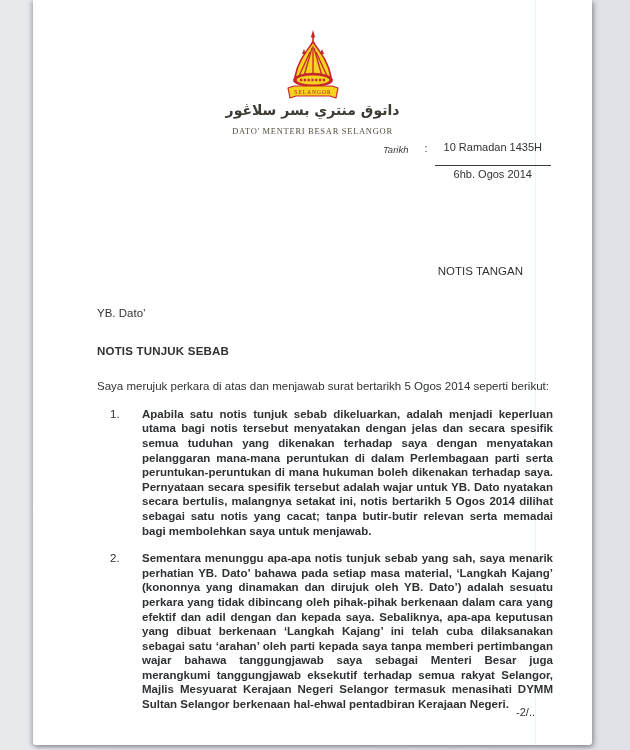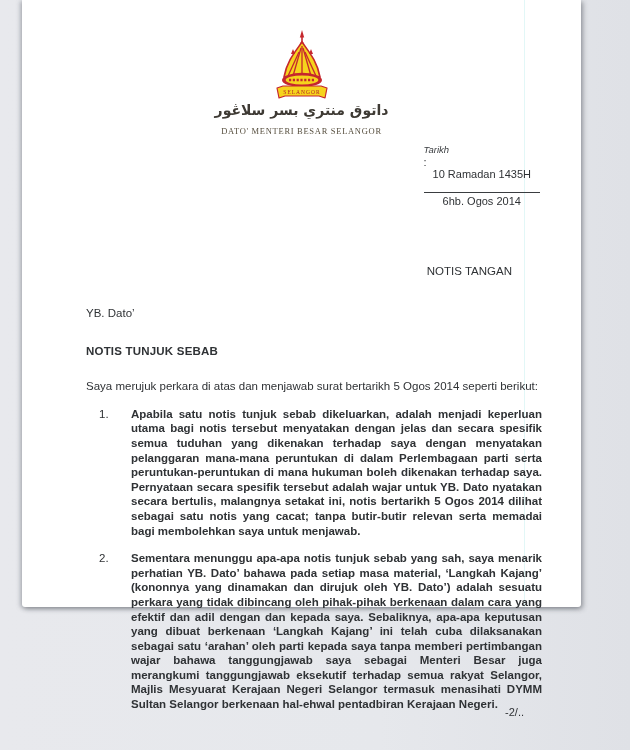--- a/index.html
+++ b/index.html
@@ -3,21 +3,21 @@
 <meta charset="utf-8">
 <style>
   html, body { margin:0; padding:0; }
   body {
     width:630px; height:750px; position:relative; overflow:hidden;
     background:linear-gradient(90deg, #e8e9ed 0%, #e6e8ec 60%, #dfe1e6 100%);
     font-family:"Liberation Sans", sans-serif;
     -webkit-font-smoothing:antialiased;
   }
   .paper {
-    position:absolute; left:22px; top:0; width:559px; height:607px;
+    position:absolute; left:33px; top:0; width:559px; height:745px;
     background:#ffffff;
     box-shadow:-2px 1px 4px rgba(90,95,105,.35), 2px 2px 5px rgba(60,64,72,.45);
     border-radius:0 0 3px 3px;
   }
   .scan-line {
     position:absolute; left:502px; top:0; width:1px; height:100%;
     background:rgba(150,225,228,.28); pointer-events:none;
   }
   .crest-wrap { position:absolute; top:30px; left:0; width:100%; text-align:center; }
   .jawi {
@@ -25,21 +25,21 @@
     font-family:"DejaVu Sans", sans-serif; font-size:14px; font-weight:bold;
     color:#3e3a34; direction:rtl;
   }
   .latin-title {
     position:absolute; top:126px; left:0; width:100%; text-align:center;
     font-family:"Liberation Serif", serif; font-size:8.5px; letter-spacing:.7px;
     color:#574f3f;
   }
   .date-block {
     position:absolute; top:141px; right:41px; display:flex;
-    font-size:11px; color:#2f3235;flex-direction:column;
+    font-size:11px; color:#2f3235;
   }
   .tarikh-label { font-style:italic; font-size:9.5px; margin-right:16px; padding-top:3px; color:#3a3d40; }
   .date-colon { margin-right:7px; padding-top:1px; }
   .date-col { display:flex; flex-direction:column; }
   .hijri { border-bottom:1.4px solid #3a3d40; padding:0 9px 12px 9px; text-align:center; }
   .greg { text-align:center; margin-top:2px; }
   .address {
     position:absolute; left:64px; top:199px;
     font-size:11.5px; line-height:14.4px; color:#2f3235;
   }

